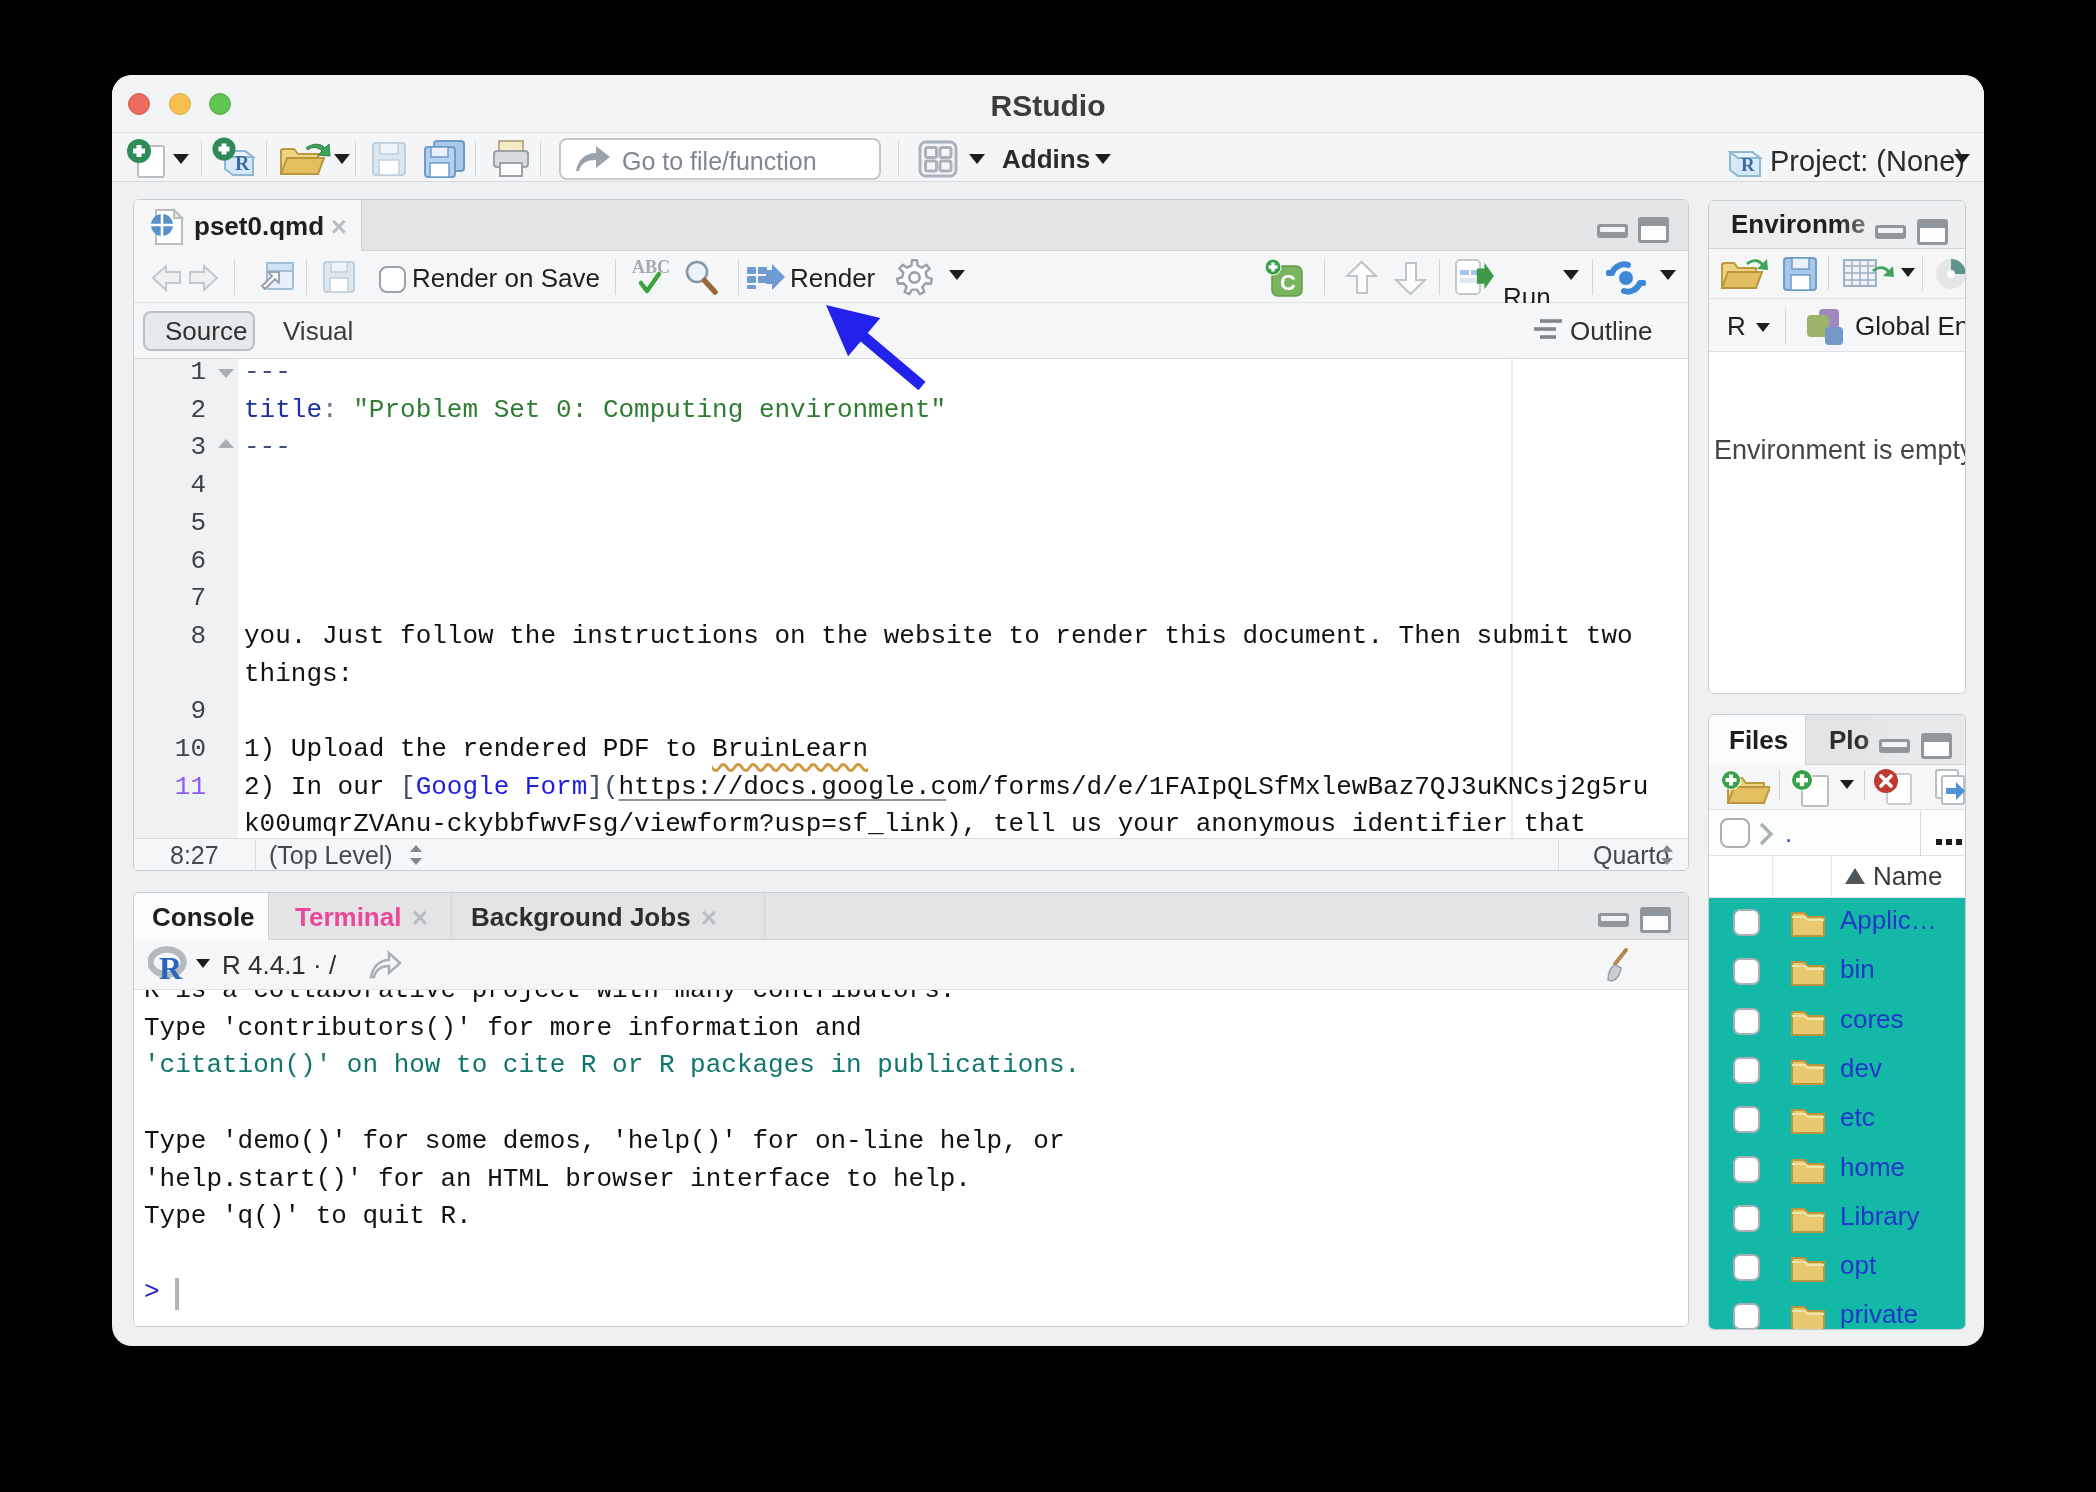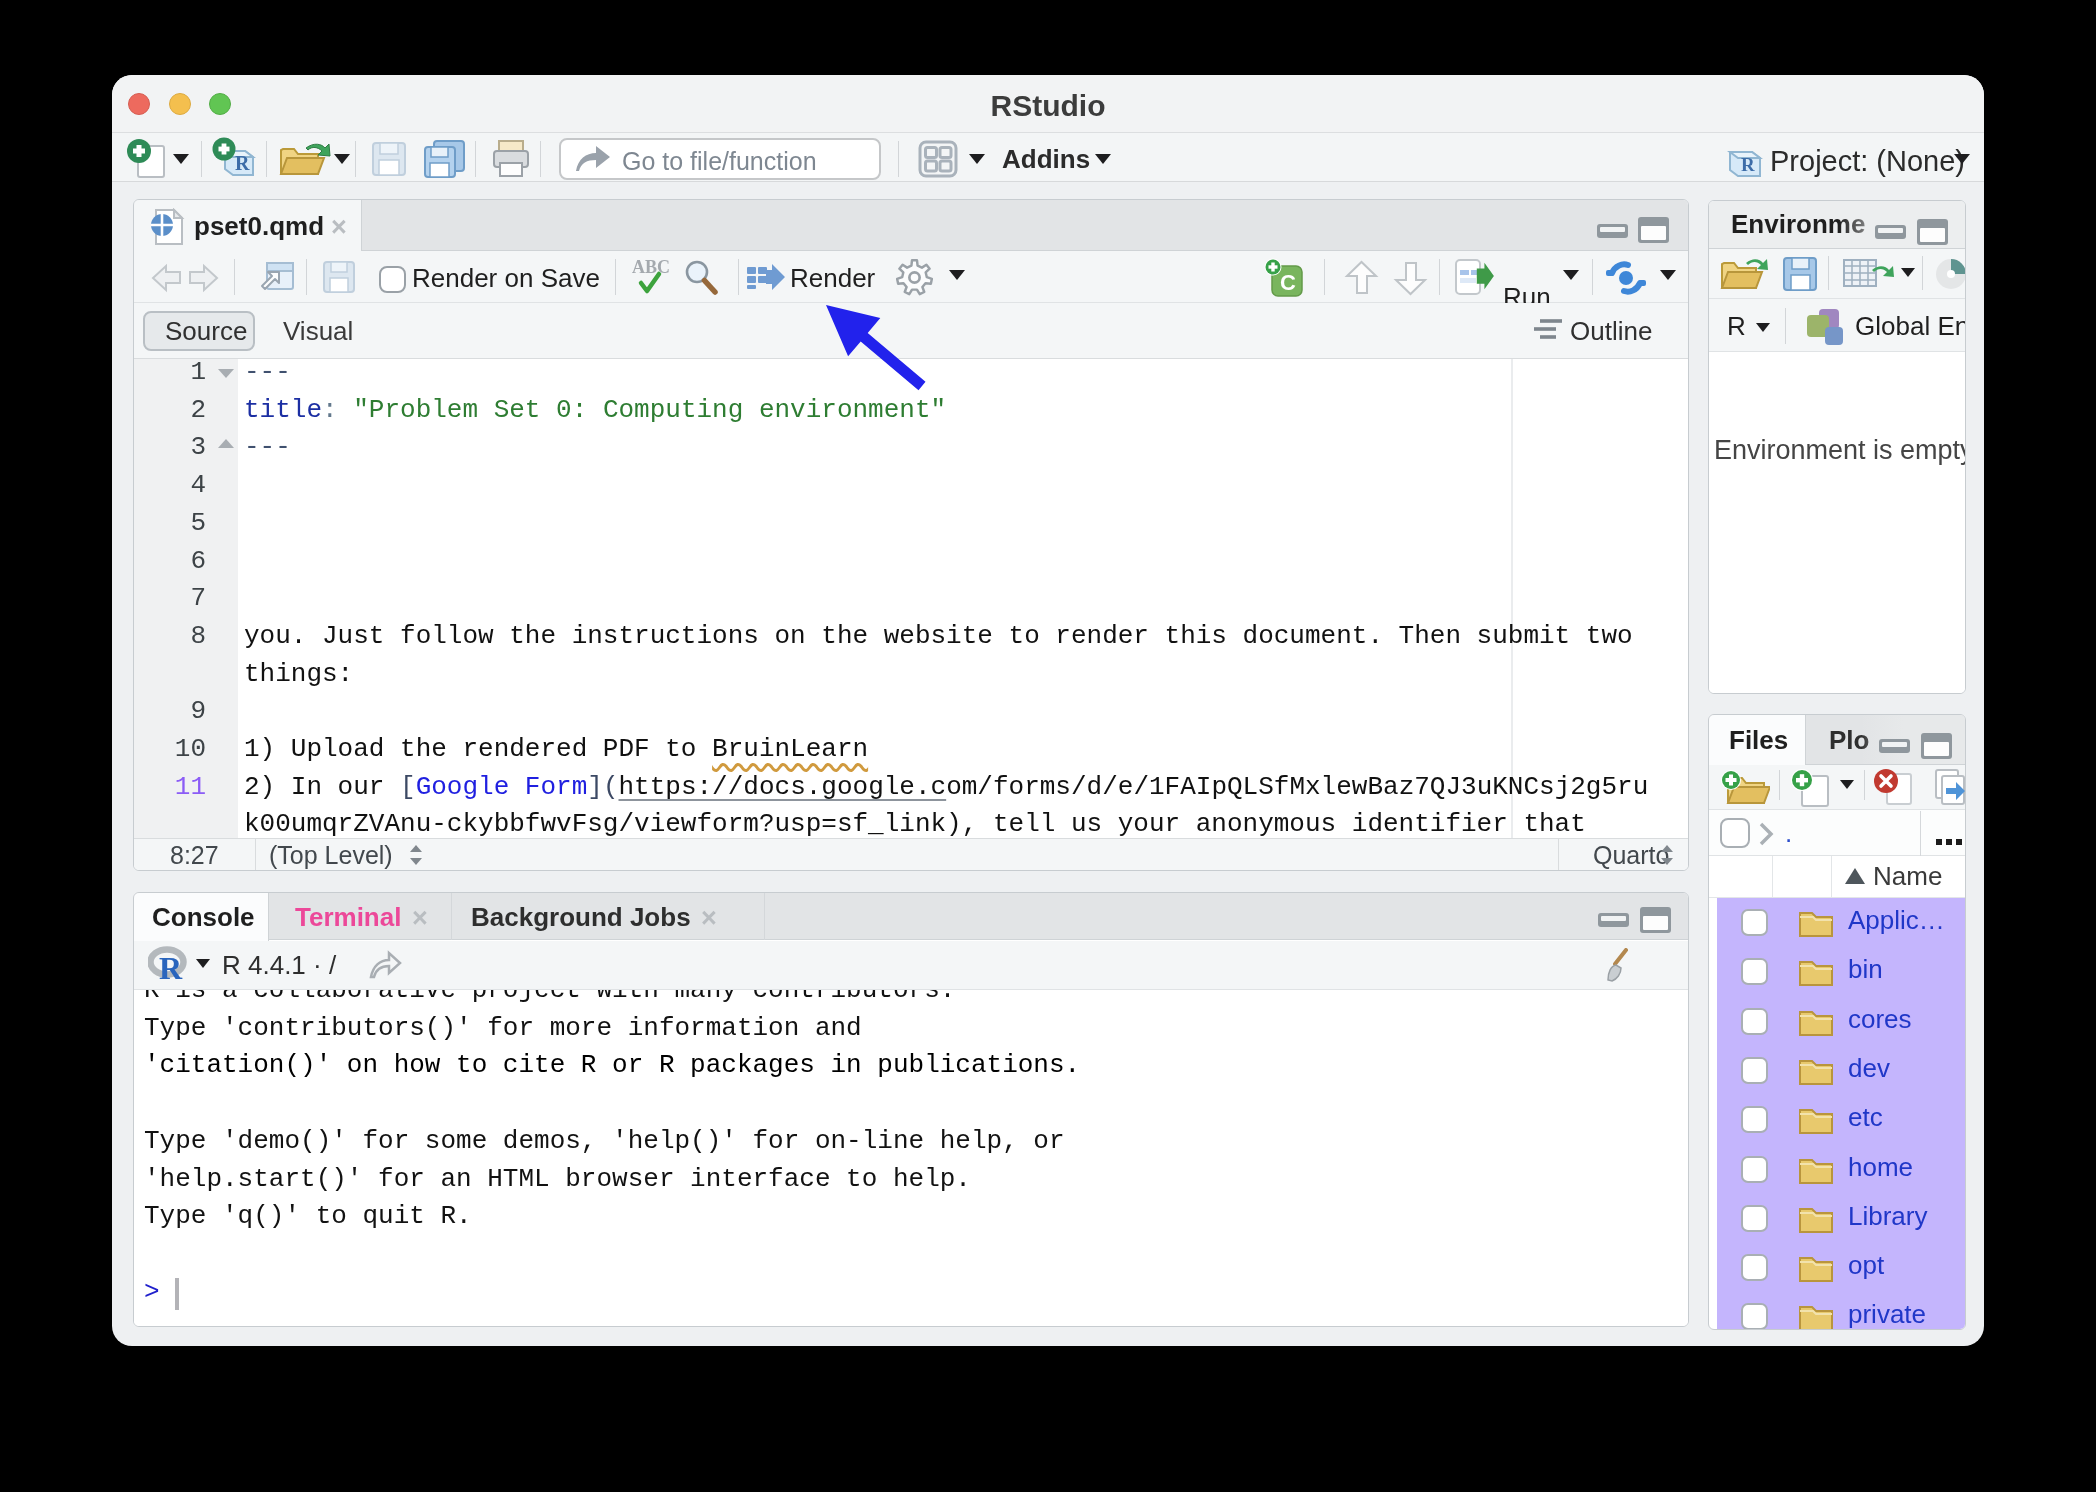--- a/index.html
+++ b/index.html
@@ -310,21 +310,21 @@
       <path d="M3 27 C5 16 12 10 21 10 L21 3 L32 13 L21 23 L21 16 C13 16 8 19 6 27 Z" fill="none" stroke="#a9aeb3" stroke-width="2.5"></path>
     </svg>
     <svg class="icon" style="left:1468px; top:55px;" width="36" height="36" viewBox="0 0 36 36">
       <line x1="24" y1="2" x2="13" y2="16" stroke="#b3884f" stroke-width="4" stroke-linecap="round"></line>
       <path d="M6 32 C6 24 9 18 14 17 L19 20 C19 26 15 31 10 33 Z" fill="#c9ced2" stroke="#9aa0a5" stroke-width="1.5"></path>
     </svg>
 
     <div id="conout" style="position:absolute; left:0; top:97px; width:100%; height:339px; background:#fff; overflow:hidden;padding-left:44px;">
       <div class="mono" style="left:10px; top:-18.0px; color:#121212;">R is a collaborative project with many contributors.</div>
       <div class="mono" style="left:10px; top:19.7px; color:#121212;">Type 'contributors()' for more information and</div>
-      <div class="mono" style="left:10px; top:57.4px; color:#000000;">'citation()' on how to cite R or R packages in publications.</div>
+      <div class="mono" style="left:10px; top:57.4px; color:#0f766e;">'citation()' on how to cite R or R packages in publications.</div>
       <div class="mono" style="left:10px; top:132.8px; color:#121212;">Type 'demo()' for some demos, 'help()' for on-line help, or</div>
       <div class="mono" style="left:10px; top:170.5px; color:#121212;">'help.start()' for an HTML browser interface to help.</div>
       <div class="mono" style="left:10px; top:208.2px; color:#121212;">Type 'q()' to quit R.</div>
       <div class="mono" style="left:10px; top:283.6px; color:#2020cc;">&gt;</div>
       <div style="position:absolute; left:41px; top:287.6px; width:4px; height:32px; background:#b3b3b7;"></div>
     </div>
   </div>
 
   <div class="pane" id="env" style="left:1596px; top:125px; width:258px; height:494px;">
     <div style="position:absolute; left:0; top:0; width:100%; height:48px; background:#eceeef; border-bottom:1px solid #cfd3d6;"></div>
@@ -423,21 +423,21 @@
     <div style="position:absolute; left:237px; top:124px; width:6px; height:6px; background:#1c1c1c;"></div>
     <div style="position:absolute; left:247px; top:124px; width:6px; height:6px; background:#1c1c1c;"></div>
 
     <div style="position:absolute; left:0; top:141px; width:100%; height:42px; background:#fff; border-bottom:1px solid #e3e6e8;"></div>
     <div style="position:absolute; left:63px; top:141px; width:1px; height:42px; background:#e3e6e8;"></div>
     <div style="position:absolute; left:122px; top:141px; width:1px; height:42px; background:#e3e6e8;"></div>
     <svg class="icon" style="left:135px; top:151px;" width="22" height="20" viewBox="0 0 22 20">
       <polygon points="11,2 21,18 1,18" fill="#4e565c"></polygon>
     </svg>
     <div class="ui" style="left:164px; top:146px; color:#3a3a3a;">Name</div>
-    <div id="filerows" style="position:absolute; left:8px; top:183px; width:100%; height:433px; background:#c4b5fd; overflow:hidden;">
+    <div id="filerows" style="position:absolute; left:0; top:183px; width:100%; height:433px; background:#14b8a6; overflow:hidden;">
       <div class="chk" style="left:24px; top:11.0px; width:27px; height:27px; border-radius:7px;"></div>
       <svg class="icon" style="left:81px; top:10.0px;" width="36" height="30" viewBox="0 0 36 30">
         <path d="M2 5 L14 5 L18 9 L34 9 L34 28 L2 28 Z" fill="#e8c96d" stroke="#b9953d" stroke-width="2"></path>
         <path d="M2 9 L15 9 L18 12 L34 12" fill="none" stroke="#f2e2ac" stroke-width="2"></path>
       </svg>
       <div class="ui" style="left:131px; top:7.0px; color:#2037c8;">Applic…</div>
       <div class="chk" style="left:24px; top:60.3px; width:27px; height:27px; border-radius:7px;"></div>
       <svg class="icon" style="left:81px; top:59.3px;" width="36" height="30" viewBox="0 0 36 30">
         <path d="M2 5 L14 5 L18 9 L34 9 L34 28 L2 28 Z" fill="#e8c96d" stroke="#b9953d" stroke-width="2"></path>
         <path d="M2 9 L15 9 L18 12 L34 12" fill="none" stroke="#f2e2ac" stroke-width="2"></path>

